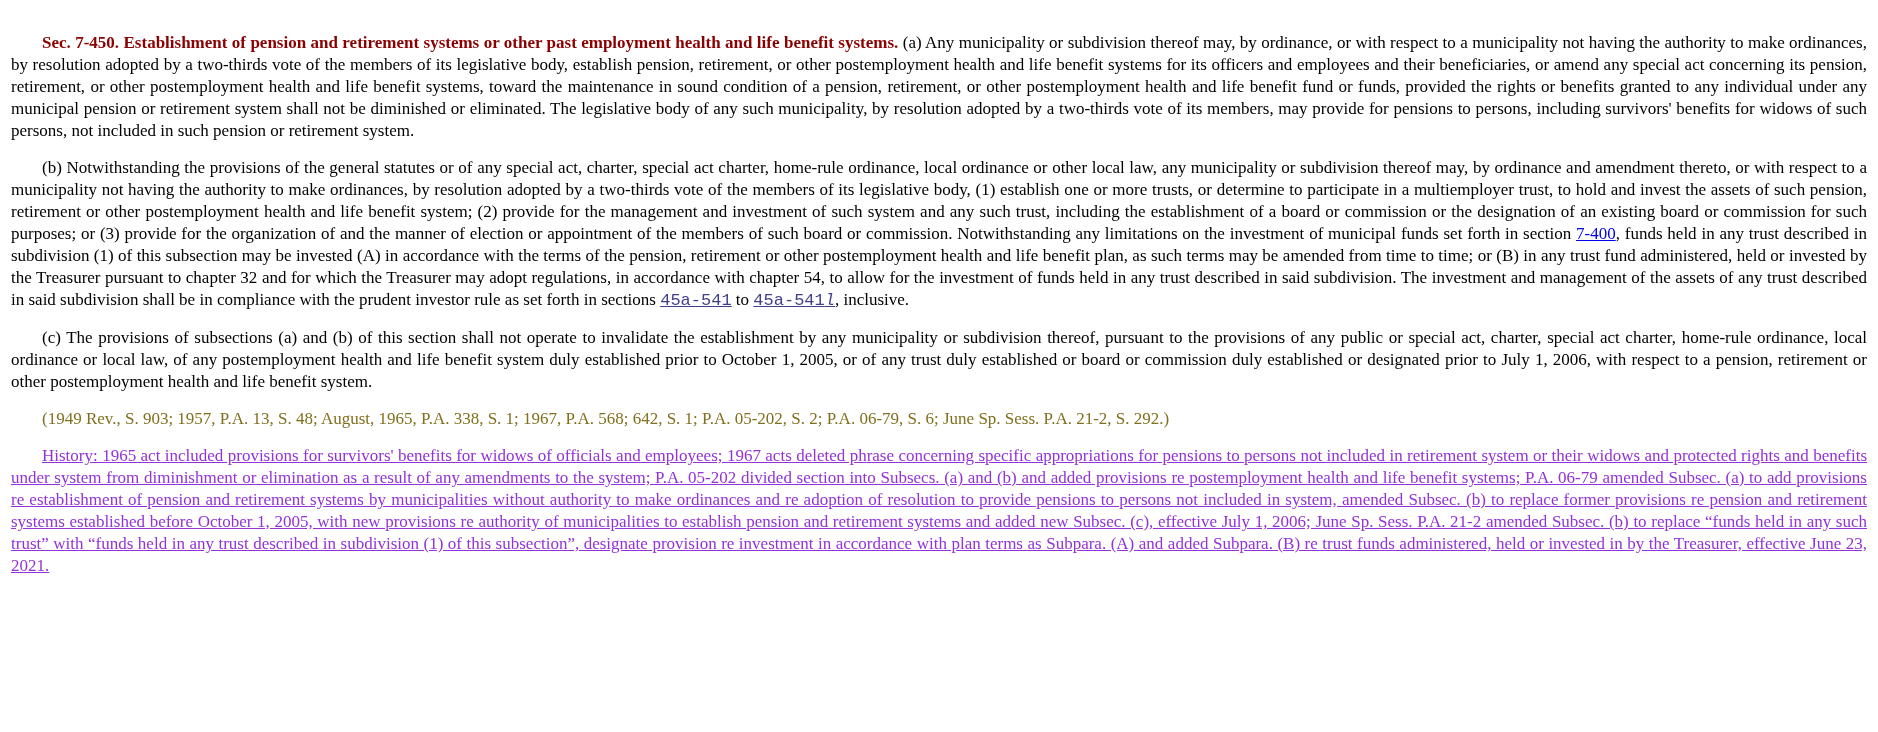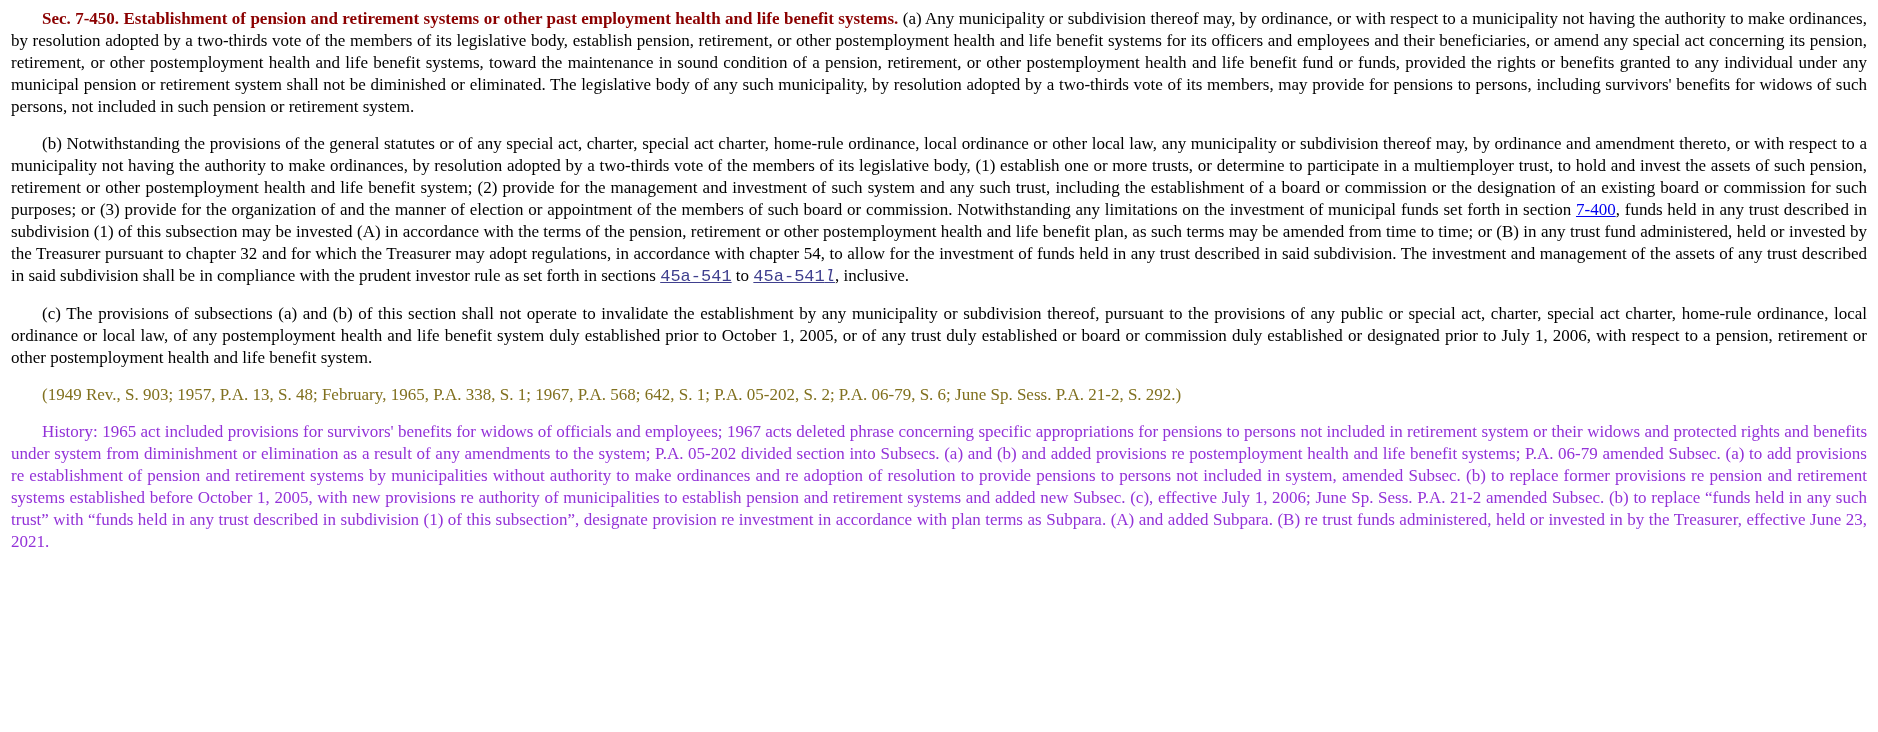--- a/index.html
+++ b/index.html
@@ -4,21 +4,21 @@
 <style>
   :root {
     --heading_color: #8B0000;
     --body_color: #000000;
     --link_primary: #0000EE;
     --link_secondary: #3F3F8E;
     --citation_color: #80701E;
     --history_color: #9332D8;
     --page_bg: #FFFFFF;
   }
-  * { box-sizing: border-box; }
+  * { box-sizing: border-box; margin-top: 24px; }
   html, body {
     margin: 0;
     padding: 0;
     background: var(--page_bg);
   }
   body {
     width: 1878px;
     min-height: 732px;
     font-family: "Liberation Serif", serif;
     font-size: 17px;
@@ -38,40 +38,40 @@
     font-weight: bold;
     color: var(--heading_color);
   }
   a.statute-link {
     text-decoration: underline;
     cursor: pointer;
   }
   a.link-primary { color: var(--link_primary); }
   a.link-secondary { color: var(--link_secondary); font-family: Liberation Mono, monospace; }
   .citation { color: var(--citation_color); }
-  .history { color: var(--history_color); }
+  .history { color: var(--history_color); text-decoration: underline; }
 </style>
 </head>
 <body>
 
 <div class="doc">
 
   <p class="para">
     <b class="section-heading">Sec. 7-450. Establishment of pension and retirement systems or other past employment health and life benefit systems.</b><span> (a) Any municipality or subdivision thereof may, by ordinance, or with respect to a municipality not having the authority to make ordinances, by resolution adopted by a two-thirds vote of the members of its legislative body, establish pension, retirement, or other postemployment health and life benefit systems for its officers and employees and their beneficiaries, or amend any special act concerning its pension, retirement, or other postemployment health and life benefit systems, toward the maintenance in sound condition of a pension, retirement, or other postemployment health and life benefit fund or funds, provided the rights or benefits granted to any individual under any municipal pension or retirement system shall not be diminished or eliminated. The legislative body of any such municipality, by resolution adopted by a two-thirds vote of its members, may provide for pensions to persons, including survivors' benefits for widows of such persons, not included in such pension or retirement system.</span>
   </p>
 
   <p class="para">
     <span>(b) Notwithstanding the provisions of the general statutes or of any special act, charter, special act charter, home-rule ordinance, local ordinance or other local law, any municipality or subdivision thereof may, by ordinance and amendment thereto, or with respect to a municipality not having the authority to make ordinances, by resolution adopted by a two-thirds vote of the members of its legislative body, (1) establish one or more trusts, or determine to participate in a multiemployer trust, to hold and invest the assets of such pension, retirement or other postemployment health and life benefit system; (2) provide for the management and investment of such system and any such trust, including the establishment of a board or commission or the designation of an existing board or commission for such purposes; or (3) provide for the organization of and the manner of election or appointment of the members of such board or commission. Notwithstanding any limitations on the investment of municipal funds set forth in section </span><a class="statute-link link-primary">7-400</a><span>, funds held in any trust described in subdivision (1) of this subsection may be invested (A) in accordance with the terms of the pension, retirement or other postemployment health and life benefit plan, as such terms may be amended from time to time; or (B) in any trust fund administered, held or invested by the Treasurer pursuant to chapter 32 and for which the Treasurer may adopt regulations, in accordance with chapter 54, to allow for the investment of funds held in any trust described in said subdivision. The investment and management of the assets of any trust described in said subdivision shall be in compliance with the prudent investor rule as set forth in sections </span><a class="statute-link link-secondary">45a-541</a><span> to </span><a class="statute-link link-secondary"><span>45a-541</span><i>l</i></a><span>, inclusive.</span>
   </p>
 
   <p class="para">
     <span>(c) The provisions of subsections (a) and (b) of this section shall not operate to invalidate the establishment by any municipality or subdivision thereof, pursuant to the provisions of any public or special act, charter, special act charter, home-rule ordinance, local ordinance or local law, of any postemployment health and life benefit system duly established prior to October 1, 2005, or of any trust duly established or board or commission duly established or designated prior to July 1, 2006, with respect to a pension, retirement or other postemployment health and life benefit system.</span>
   </p>
 
   <p class="para citation">
-    <span>(1949 Rev., S. 903; 1957, P.A. 13, S. 48; February, 1965, P.A. 338, S. 1; 1967, P.A. 568; 642, S. 1; P.A. 05-202, S. 2; P.A. 06-79, S. 6; June Sp. Sess. P.A. 21-2, S. 292.)</span>
+    <span>(1949 Rev., S. 903; 1957, P.A. 13, S. 48; August, 1965, P.A. 338, S. 1; 1967, P.A. 568; 642, S. 1; P.A. 05-202, S. 2; P.A. 06-79, S. 6; June Sp. Sess. P.A. 21-2, S. 292.)</span>
   </p>
 
   <p class="para history">
     <span>History: 1965 act included provisions for survivors' benefits for widows of officials and employees; 1967 acts deleted phrase concerning specific appropriations for pensions to persons not included in retirement system or their widows and protected rights and benefits under system from diminishment or elimination as a result of any amendments to the system; P.A. 05-202 divided section into Subsecs. (a) and (b) and added provisions re postemployment health and life benefit systems; P.A. 06-79 amended Subsec. (a) to add provisions re establishment of pension and retirement systems by municipalities without authority to make ordinances and re adoption of resolution to provide pensions to persons not included in system, amended Subsec. (b) to replace former provisions re pension and retirement systems established before October 1, 2005, with new provisions re authority of municipalities to establish pension and retirement systems and added new Subsec. (c), effective July 1, 2006; June Sp. Sess. P.A. 21-2 amended Subsec. (b) to replace “funds held in any such trust” with “funds held in any trust described in subdivision (1) of this subsection”, designate provision re investment in accordance with plan terms as Subpara. (A) and added Subpara. (B) re trust funds administered, held or invested in by the Treasurer, effective June 23, 2021.</span>
   </p>
 
 </div>
 
 </body></html>

